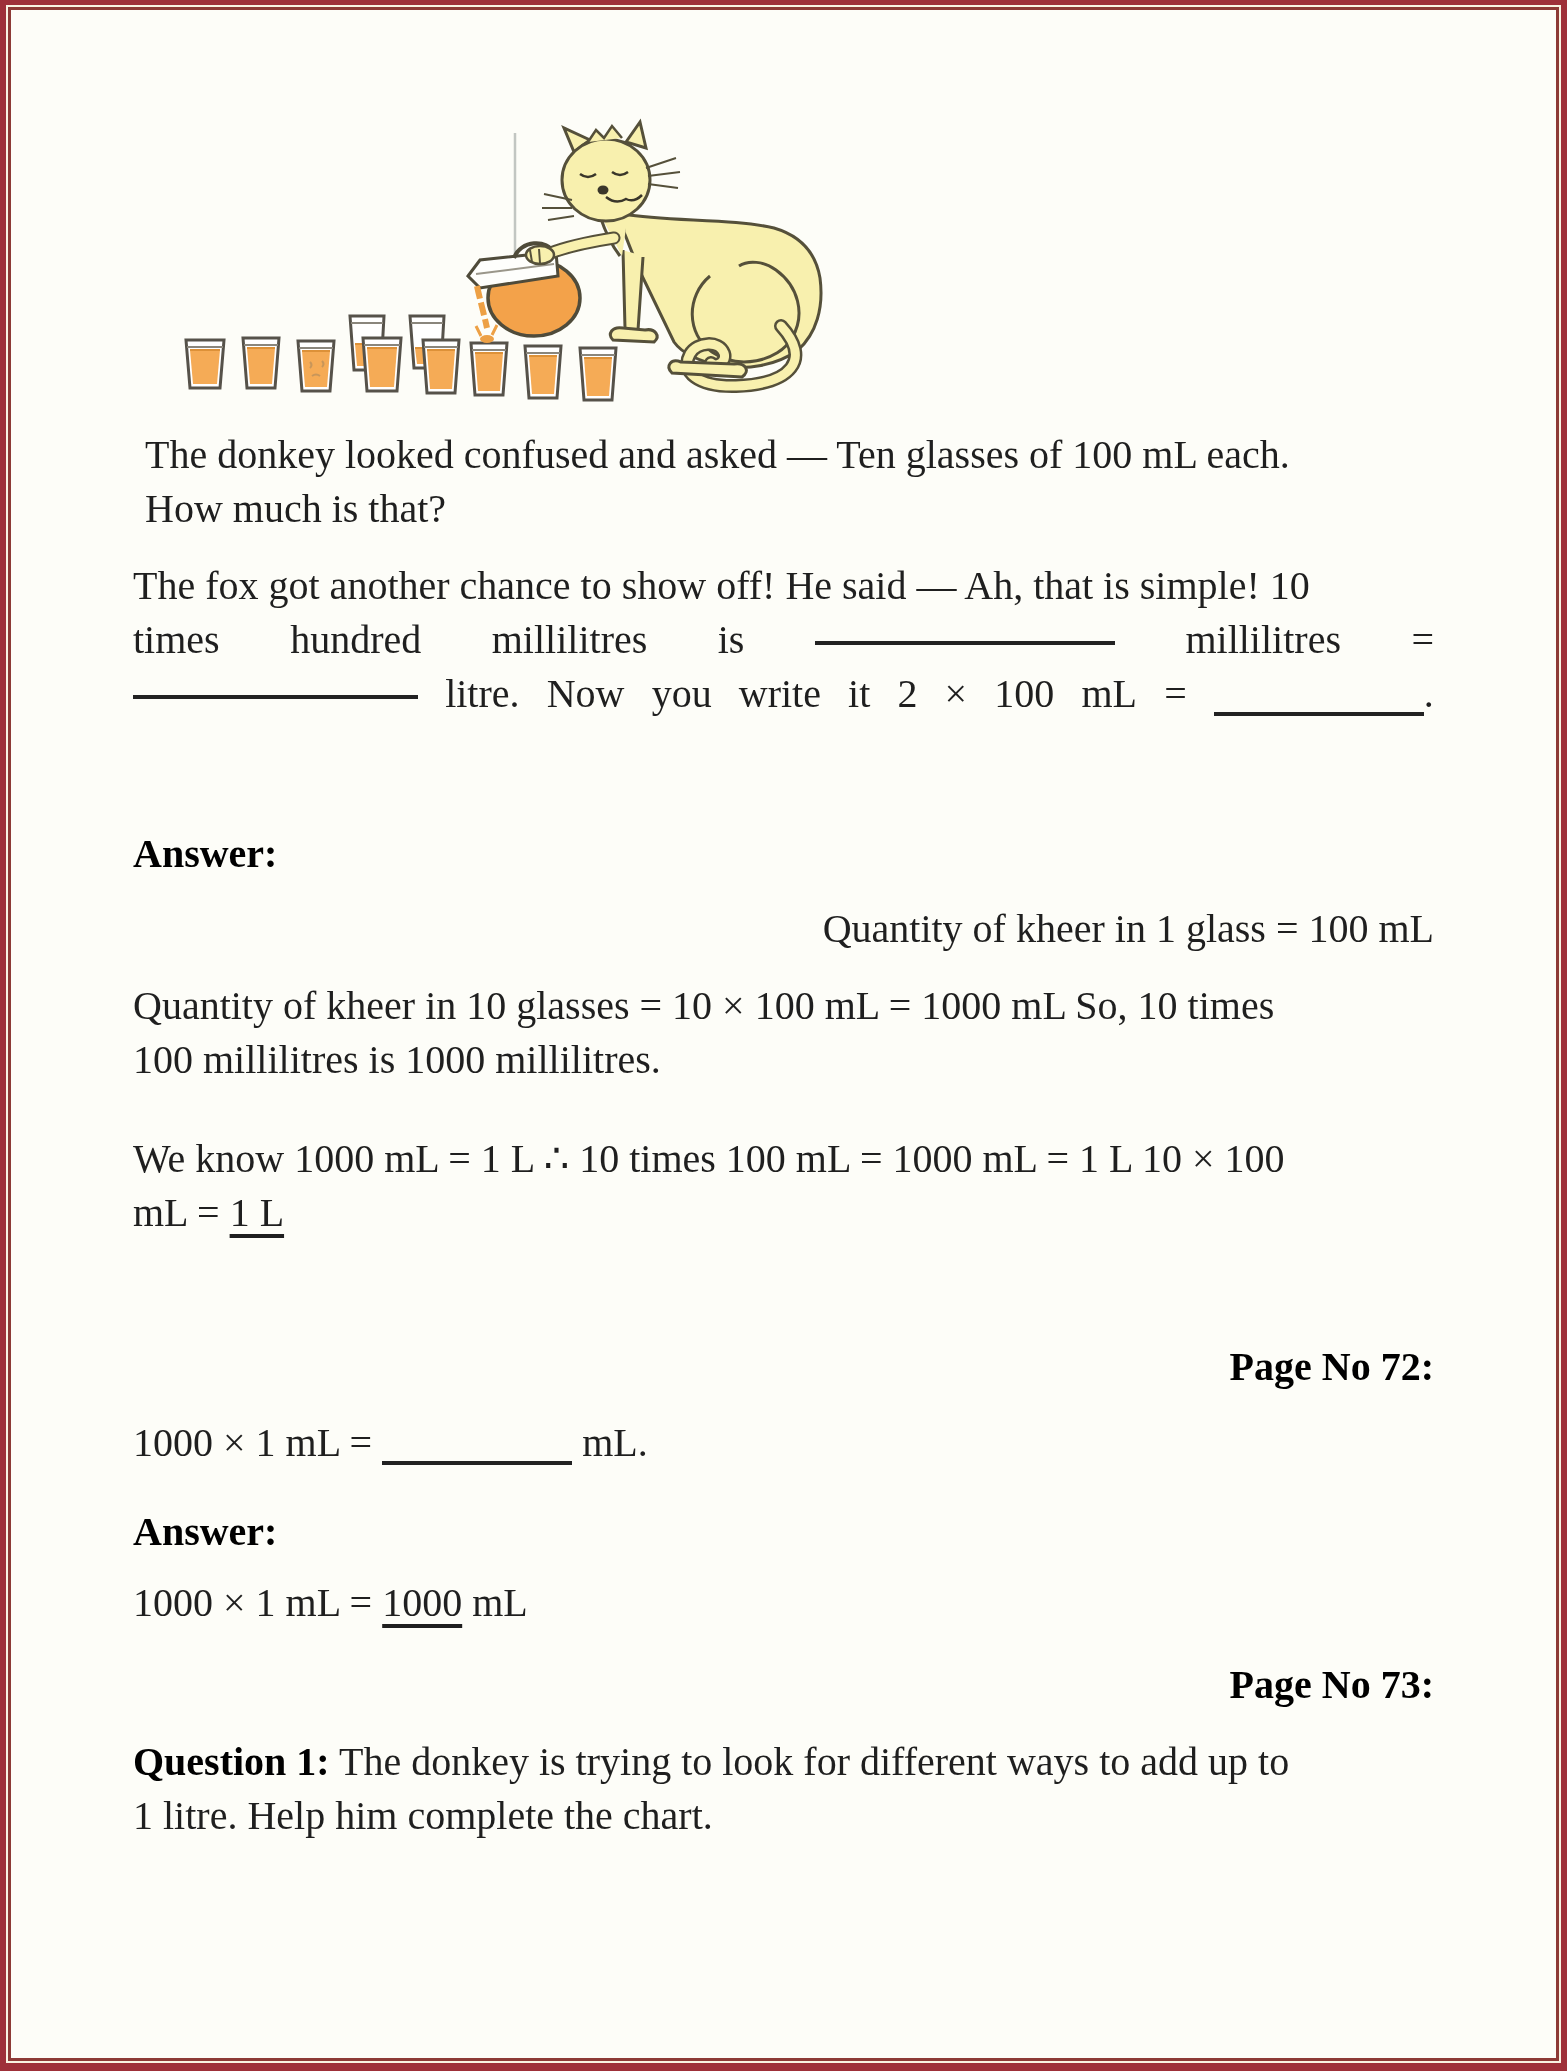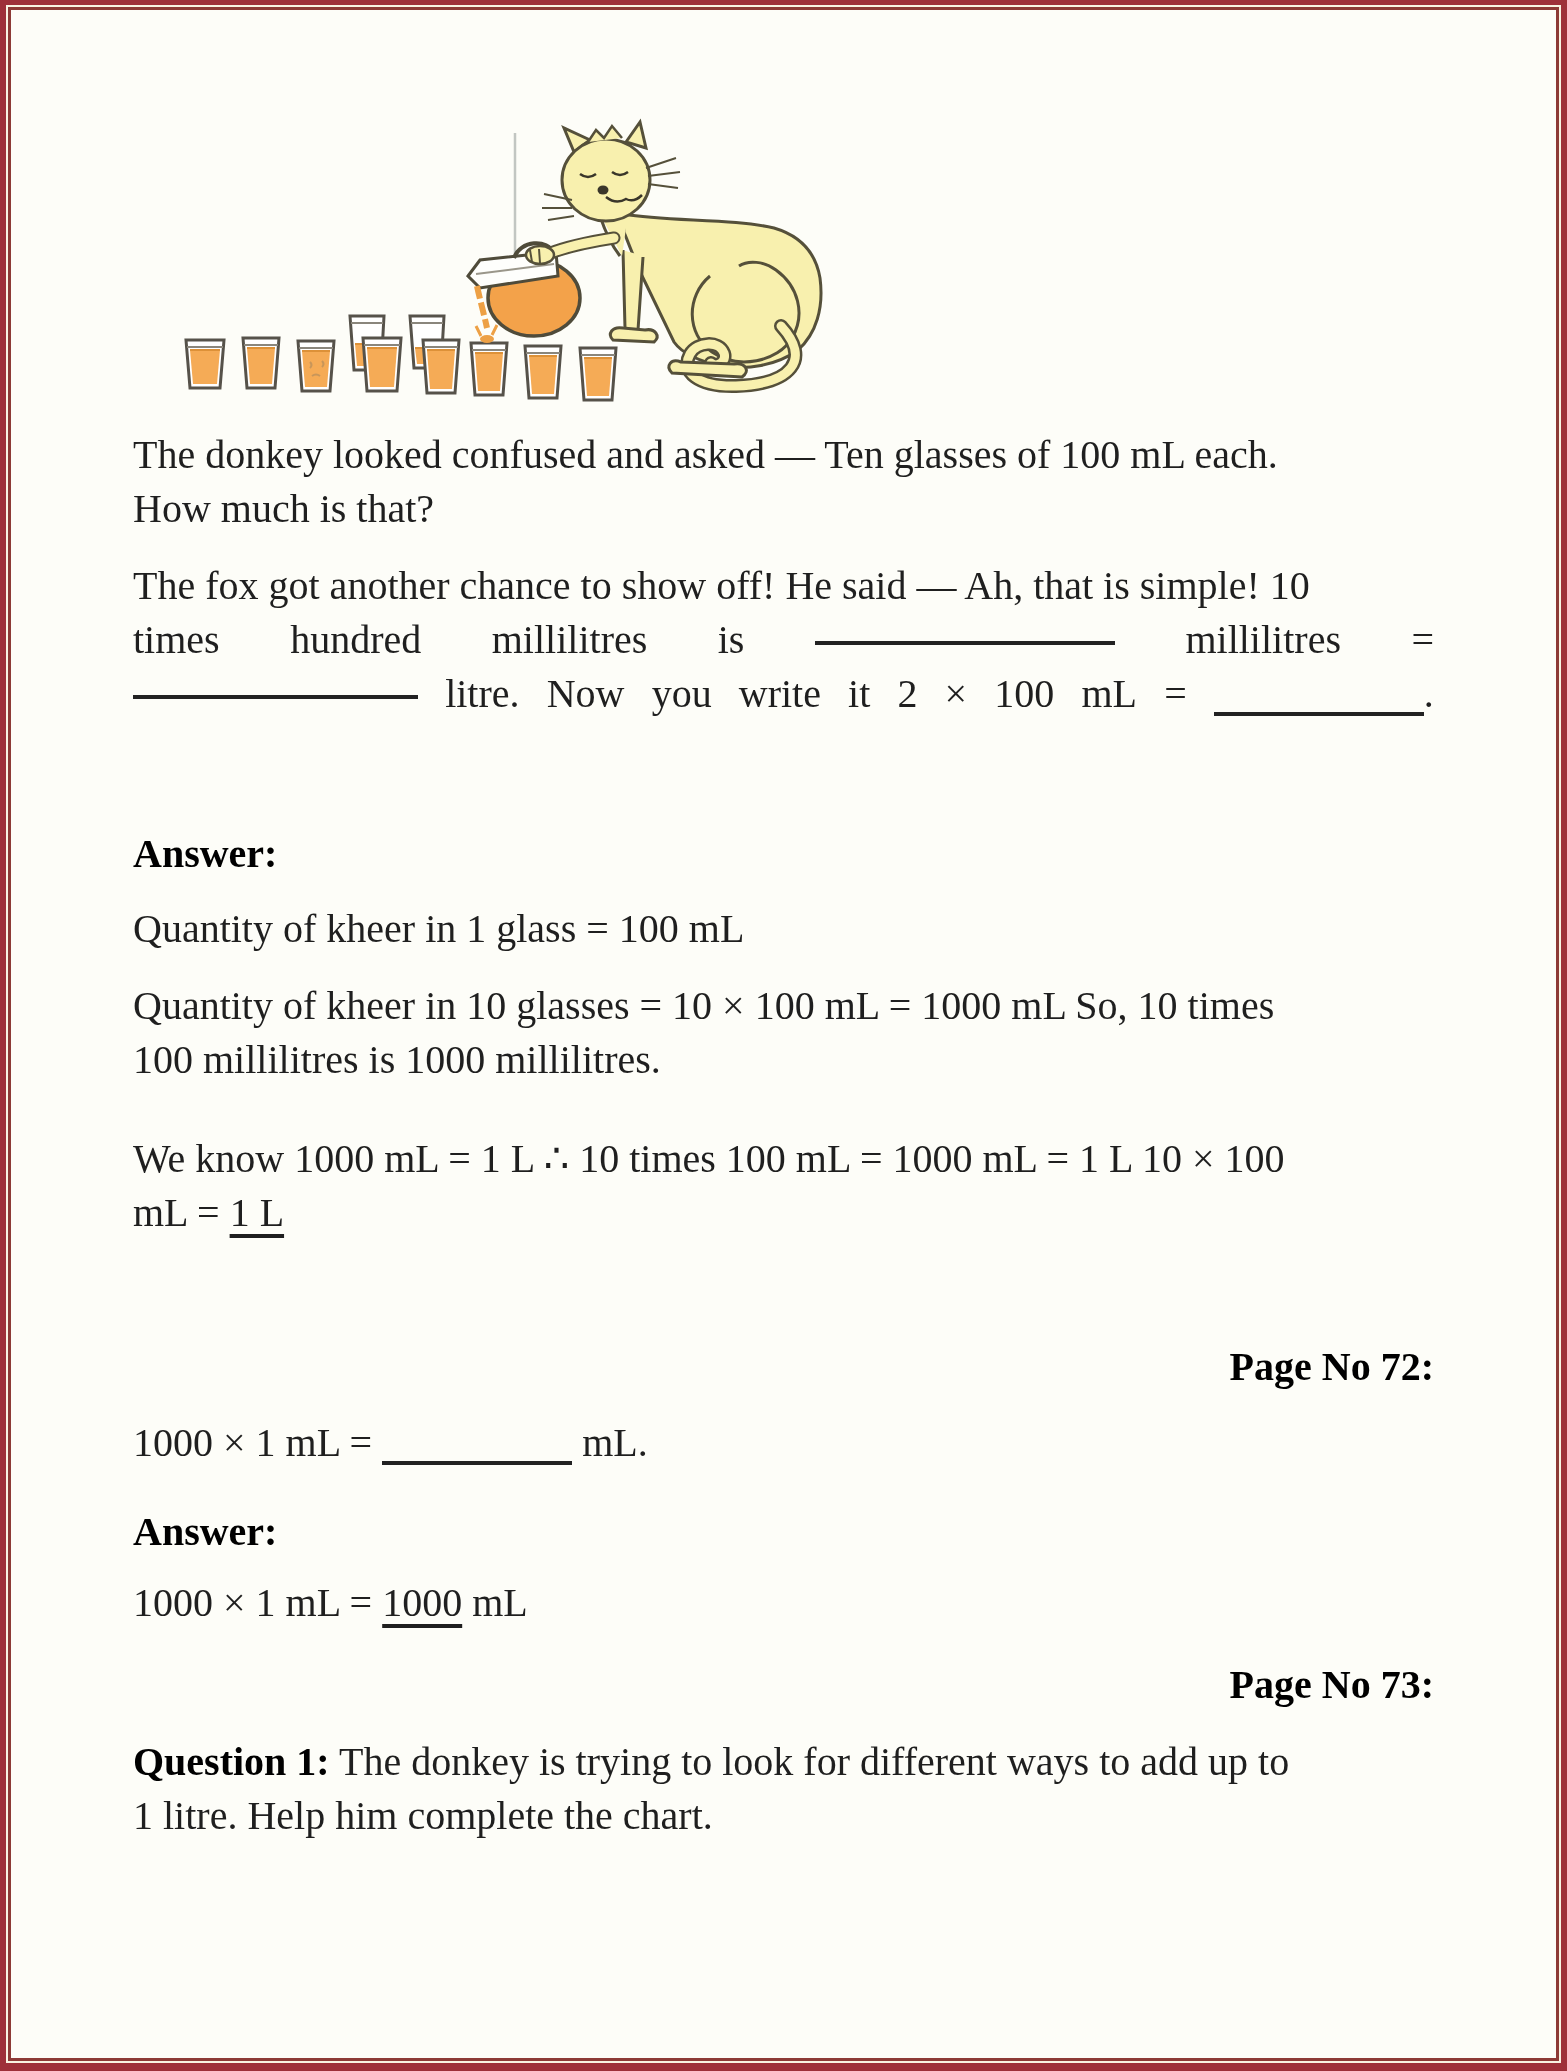--- a/index.html
+++ b/index.html
@@ -33,24 +33,24 @@
   .b3{width:210px;}
   .b4{width:190px;}
   .bold{font-weight:bold;color:#000000;}
   .ital{font-style:italic;}
   .center{text-align:right;}
   .uanswer{
     text-decoration:underline;
     text-decoration-thickness:4px;
     text-underline-offset:8px;
   }
-  .mt-para1{margin-top:22px;}
+  .mt-para1{margin-top:22px;margin-left:12px;}
   .mt-para2{margin-top:23px;}
   .mt-ans1{margin-top:106px;}
-  .mt-q1g{margin-top:21px;}
+  .mt-q1g{margin-top:21px;text-align:right;}
   .mt-q10g{margin-top:23px;}
   .mt-know{margin-top:45px;}
   .mt-p72{margin-top:100px;}
   .mt-q72{margin-top:22px;}
   .mt-a72h{margin-top:35px;}
   .mt-a72{margin-top:17px;}
   .mt-p73{margin-top:28px;}
   .mt-q73{margin-top:23px;}
 </style>
 </head>

